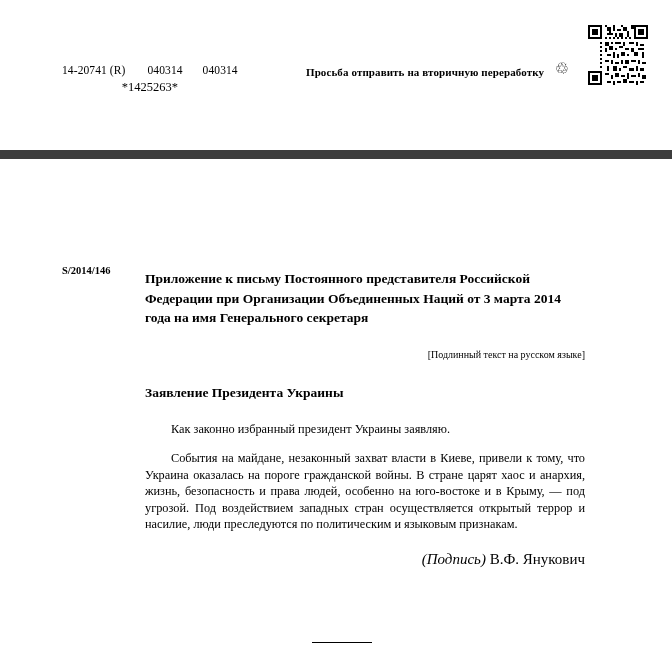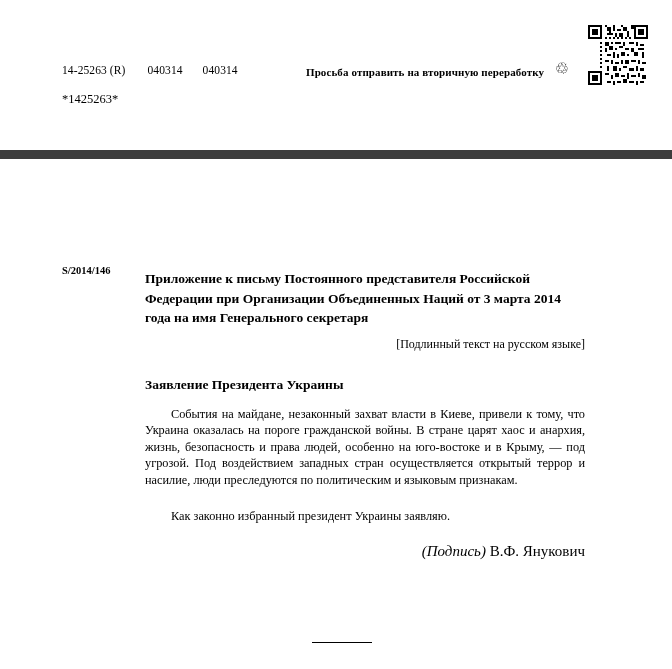--- a/index.html
+++ b/index.html
@@ -39,22 +39,23 @@
     font-size: 11.5px;
     line-height: 16px;
     white-space: nowrap;
   }
   .doc-codes .code-line1 {
     letter-spacing: 0.1px;
   }
   .doc-codes .code-line1 .sp1 { display: inline-block; width: 22px; }
   .doc-codes .code-line1 .sp2 { display: inline-block; width: 20px; }
   .doc-codes .code-line2 {
-    margin-top: 13px;
+    margin-top: 1px;
     font-size: 12.5px;
+    text-align: center;
   }
 
   .recycle-note {
     position: absolute;
     left: 306px;
     top: 66px;
     font-family: Liberation Serif, serif;
     font-size: 11px;
     font-weight: bold;
     letter-spacing: 0.1px;
@@ -117,22 +118,22 @@
 
   .annex-title {
     font-size: 13.5px;
     font-weight: bold;
     line-height: 19.5px;
     margin: 0;
     text-align: left;
   }
 
   .orig-lang {
-    margin-top: 9px;
-    font-size: 12px;
+    margin-top: 21px;
+    font-size: 10px;
     text-align: right;
   }
 
   .statement-title {
     margin-top: 25px;
     font-size: 13.5px;
     font-weight: bold;
   }
 
   p.para {
@@ -164,21 +165,21 @@
   }
 </style>
 </head>
 <body>
 
 <div class="page">
 
   <div class="header">
 
     <div class="doc-codes">
-      <div class="code-line1"><span>14-25263 (R)</span><span class="sp1"></span><span>040314</span><span class="sp2"></span><span>040314</span></div>
+      <div class="code-line1"><span>14-20741 (R)</span><span class="sp1"></span><span>040314</span><span class="sp2"></span><span>040314</span></div>
       <div class="code-line2">*1425263*</div>
     </div>
 
     <div class="recycle-note">Просьба отправить на вторичную переработку</div>
     <div class="recycle-symbol">♲</div>
 
     <div class="qr">
       <svg width="60" height="60" viewBox="0 0 29 29" shape-rendering="crispEdges">
         <rect x="0" y="0" width="29" height="29" fill="#ffffff"></rect>
         <g fill="#000000">
@@ -291,22 +292,22 @@
     <div class="symbol-line">S/2014/146</div>
 
     <div class="content">
 
       <h1 class="annex-title">Приложение к письму Постоянного представителя Российской Федерации при Организации Объединенных Наций от 3 марта 2014 года на имя Генерального секретаря</h1>
 
       <div class="orig-lang">[Подлинный текст на русском языке]</div>
 
       <div class="statement-title">Заявление Президента Украины</div>
 
+      <p class="para first">Как законно избранный президент Украины заявляю.</p>
       <p class="para">События на майдане, незаконный захват власти в Киеве, привели к тому, что Украина оказалась на пороге гражданской войны. В стране царят хаос и анархия, жизнь, безопасность и права людей, особенно на юго-востоке и в Крыму, — под угрозой. Под воздействием западных стран осуществляется открытый террор и насилие, люди преследуются по политическим и языковым признакам.</p>
-      <p class="para first">Как законно избранный президент Украины заявляю.</p>
 
       <div class="signature"><i>(Подпись)</i> <span>В.Ф. Янукович</span></div>
 
     </div>
   </div>
 
   <div class="footer-rule"></div>
 
 </div>
 

